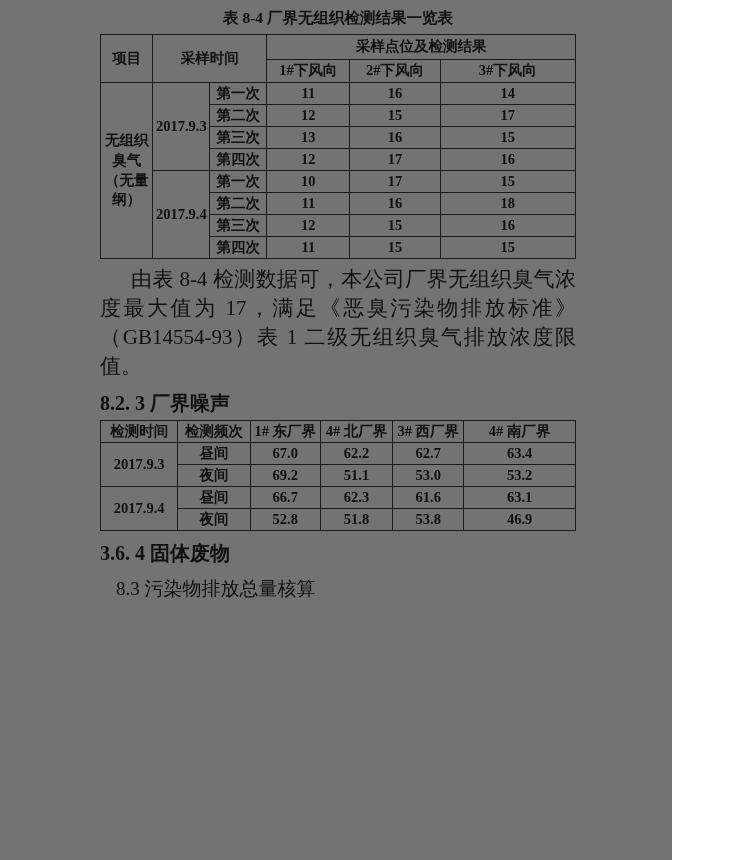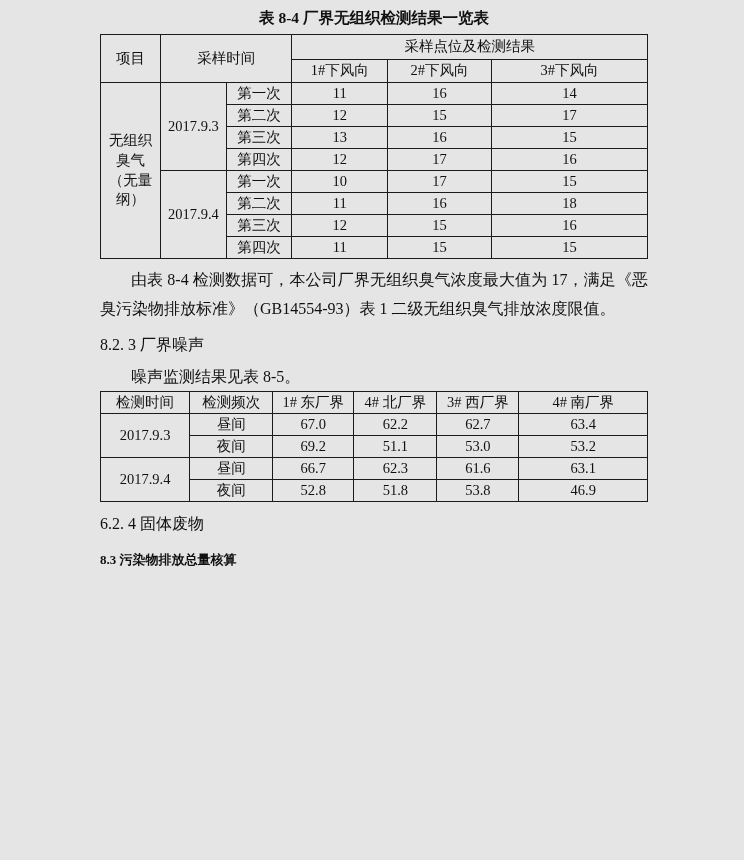--- a/index.html
+++ b/index.html
@@ -1,68 +1,69 @@
 <!DOCTYPE html>
 <html><head>
 <meta charset="utf-8">
 <style>
   html, body { margin: 0; padding: 0; background: #ffffff; }
   .page {
     position: relative;
-    width: 744px;
+    width: 672px;
     height: 860px;
     box-sizing: border-box;
     padding: 6px 96px 0 100px;
-    background: #e5e5e5;
+    background: #737373;
     color: #111;
     font-family: "Liberation Serif", "DejaVu Serif", serif;
     overflow: hidden;
   }
   .tbl-title {
     text-align: center;
     font-weight: bold;
     font-size: 15.5px;
     line-height: 20px;
     margin: 2px 0 6px 0;
   }
   table.tbl {
     width: 100%;
     border-collapse: collapse;
     table-layout: fixed;
+    font-weight: bold;
   }
   table.tbl td {
     border: 1px solid #1b1b1b;
     text-align: center;
     vertical-align: middle;
     font-size: 14.5px;
     line-height: 1.35;
     padding: 0 2px;
     height: 21px;
     word-break: break-all;
   }
   table.t84 tr.hrow1 td { height: 24px; }
   table.t84 tr.hrow2 td { height: 22px; }
   .para {
-    font-size: 16px;
+    font-size: 21px;
     line-height: 29px;
     text-align: justify;
     text-indent: 31px;
     margin: 6px 0 0 0;
   }
   .h3 {
-    font-size: 16px;
-    font-weight: normal;
+    font-size: 20px;
+    font-weight: bold;
     line-height: 20px;
     margin: 12px 0 7px 0;
   }
   .h2 {
-    font-size: 13px;
-    font-weight: bold;
+    font-size: 19px;
+    font-weight: normal;
     line-height: 26px;
-    margin: 13px 0 0 0;
+    margin: 13px 0 0 16px;
   }
 </style>
 </head>
 <body>
 
 <div class="page">
 
   <div class="tbl-title">表 8-4 厂界无组织检测结果一览表</div>
 
   <table class="tbl t84">
@@ -136,21 +137,20 @@
         <td>15</td>
         <td>15</td>
       </tr>
     </tbody>
   </table>
 
   <p class="para">由表 8-4 检测数据可，本公司厂界无组织臭气浓度最大值为 17，满足《恶臭污染物排放标准》（GB14554-93）表 1 二级无组织臭气排放浓度限值。</p>
 
   <div class="h3">8.2. 3 厂界噪声</div>
 
-  <p class="para">噪声监测结果见表 8-5。</p>
 
 
   <table class="tbl t85">
     <colgroup>
       <col style="width:16.3%">
         <col style="width:15.2%">
         <col style="width:14.8%">
       <col style="width:15.2%">
         <col style="width:15%">
         <col style="width:23.5%">
@@ -191,18 +191,18 @@
         <td>夜间</td>
         <td>52.8</td>
         <td>51.8</td>
         <td>53.8</td>
         <td>46.9</td>
       </tr>
     </tbody>
   </table>
 
 
-  <div class="h3">6.2. 4 固体废物</div>
+  <div class="h3">3.6. 4 固体废物</div>
 
 
   <div class="h2">8.3 污染物排放总量核算</div>
 
 </div>
 
 </body></html>

